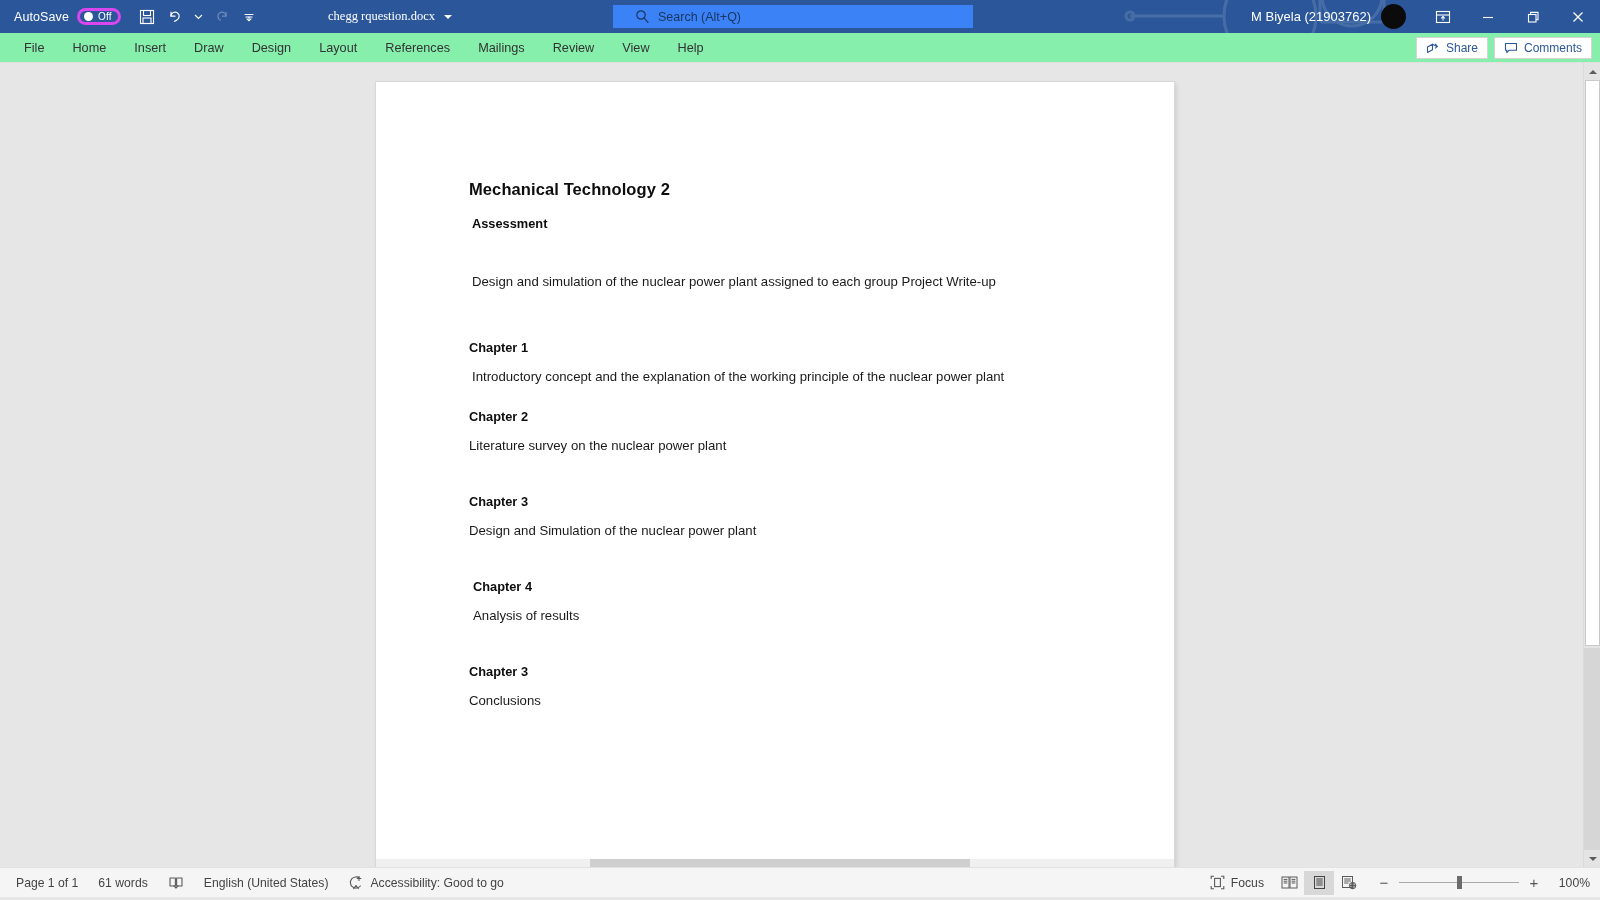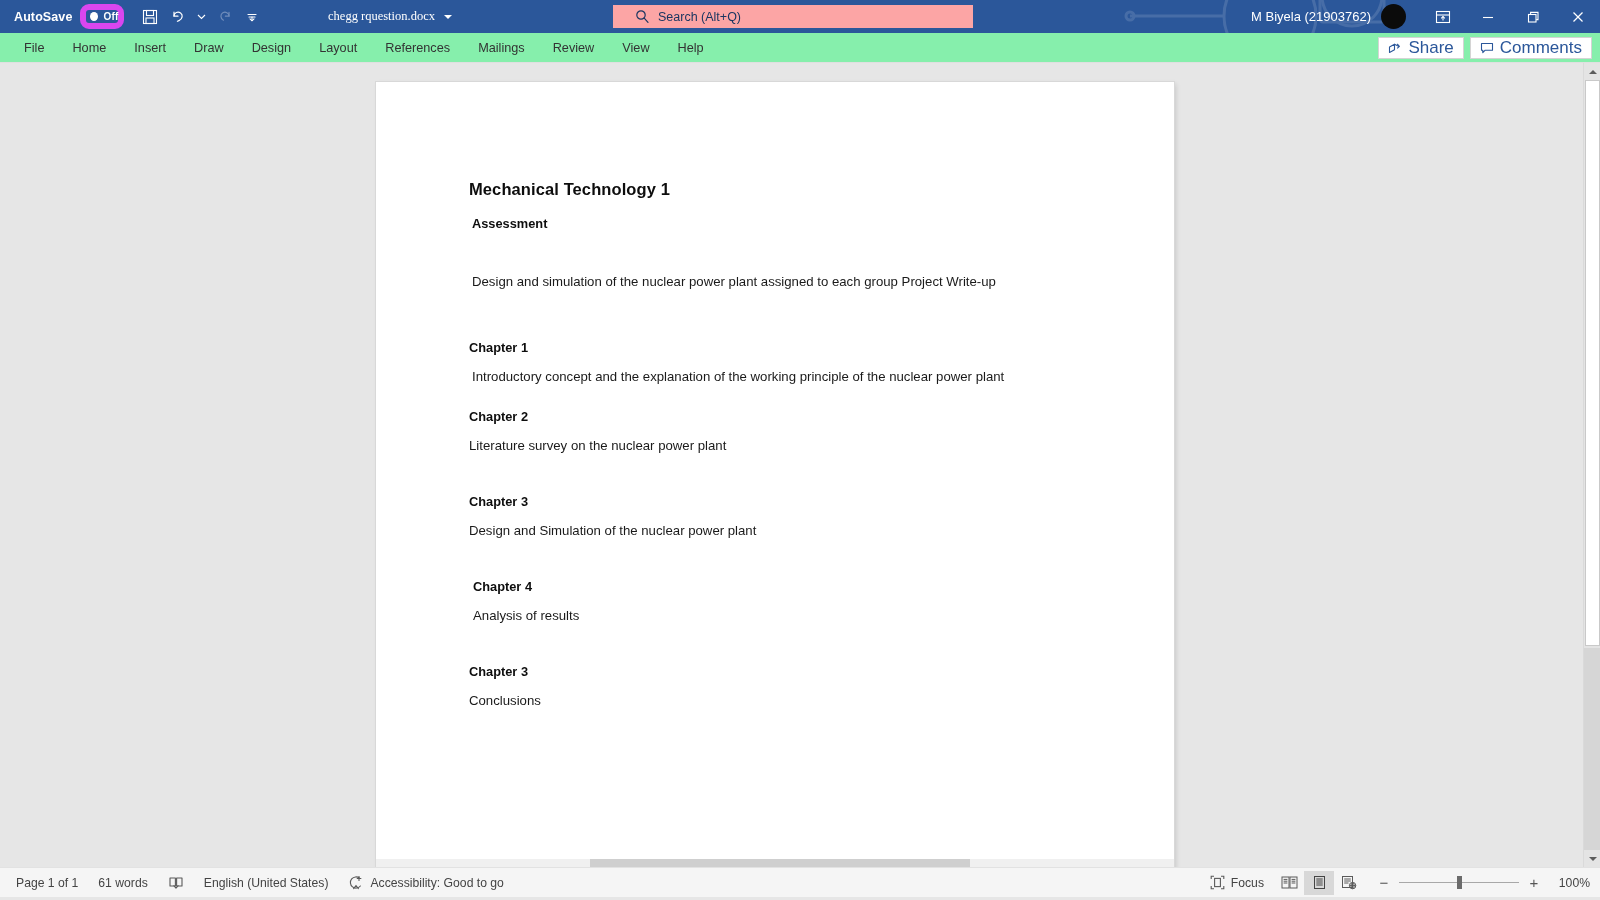--- a/index.html
+++ b/index.html
@@ -21,26 +21,26 @@
   }
   .tb-watermark {
     position: absolute;
     right: 150px; top: -44px;
     width: 330px; height: 130px;
     opacity: .13;
     pointer-events: none;
   }
   .autosave-group {
     display: flex; align-items: center; gap: 8px;
-    margin-left: 14px; color: #fff; font-weight: bold;
+    margin-left: 14px; color: #fff;
   }
   .autosave-label { font-size: 12.5px; color: #ffffff; letter-spacing: .1px; }
   .toggle {
-    width: 44px; height: 25px; border-radius: 9px;
-    border: 6px solid #d946ef; background: #2b579a;
+    width: 44px; height: 17px; border-radius: 9px;
+    border: 3px solid #d946ef; background: #2b579a;
     display: flex; align-items: center; position: relative;
   }
   .toggle-knob {
     width: 9px; height: 9px; border-radius: 50%;
     background: #fff; margin-left: 4px;
   }
   .toggle-text {
     font-size: 10px; color: #fff; margin-left: 5px; letter-spacing: .2px;
   }
   .qat { display: flex; align-items: center; gap: 2px; margin-left: 13px; }
@@ -66,21 +66,21 @@
   .caret-down {
     width: 0; height: 0;
     border-left: 4px solid transparent;
     border-right: 4px solid transparent;
     border-top: 4px solid #ffffff;
   }
 
   .searchbox {
     position: absolute; left: 613px; top: 5px;
     width: 360px; height: 23px;
-    background: #fca5a5;
+    background: #3b82f6;
     display: flex; align-items: center; gap: 9px;
     padding-left: 23px;
   }
   .searchbox .ph { color: #1b3661; font-size: 12.5px; }
 
   .tb-right {
     position: absolute; right: 0; top: 0; height: 33px;
     display: flex; align-items: center;
   }
   .account-name { color: #fff; font-size: 13px; margin-right: 10px; }
@@ -108,21 +108,21 @@
     white-space: nowrap;
   }
   .ribbon-right {
     position: absolute; right: 8px; top: 0; height: 30px;
     display: flex; align-items: center; gap: 6px;
   }
   .rb-btn {
     display: flex; align-items: center; gap: 6px;
     height: 22px; padding: 0 9px;
     border: 1px solid #d4d4d4; background: #ffffff;
-    color: #2b579a; font-size: 17px; white-space: nowrap;
+    color: #2b579a; font-size: 12px; white-space: nowrap;
   }
 
   
   .workspace {
     position: relative;
     height: 804px;
     background: #e6e6e6;
     overflow: hidden;
   }
   .page {
@@ -366,21 +366,21 @@
       <span>Comments</span>
     </span>
   </div>
 </div>
 
 <div class="workspace">
 
   <div class="page">
     <div class="doc-body">
 
-      <div class="d-title" style="margin-top:0">Mechanical Technology 1</div>
+      <div class="d-title" style="margin-top:0">Mechanical Technology 2</div>
 
       <div class="d-h2 ind-1" style="margin-top:17px">Assessment</div>
 
       <div class="d-p ind-1" style="margin-top:43px">Design and simulation of the nuclear power plant assigned to each group Project Write-up</div>
 
       <div class="d-h2" style="margin-top:51px">Chapter 1</div>
       <div class="d-p ind-1" style="margin-top:14px">Introductory concept and the explanation of the working principle of the nuclear power plant</div>
 
       <div class="d-h2" style="margin-top:25px">Chapter 2</div>
       <div class="d-p" style="margin-top:14px">Literature survey on the nuclear power plant</div>

